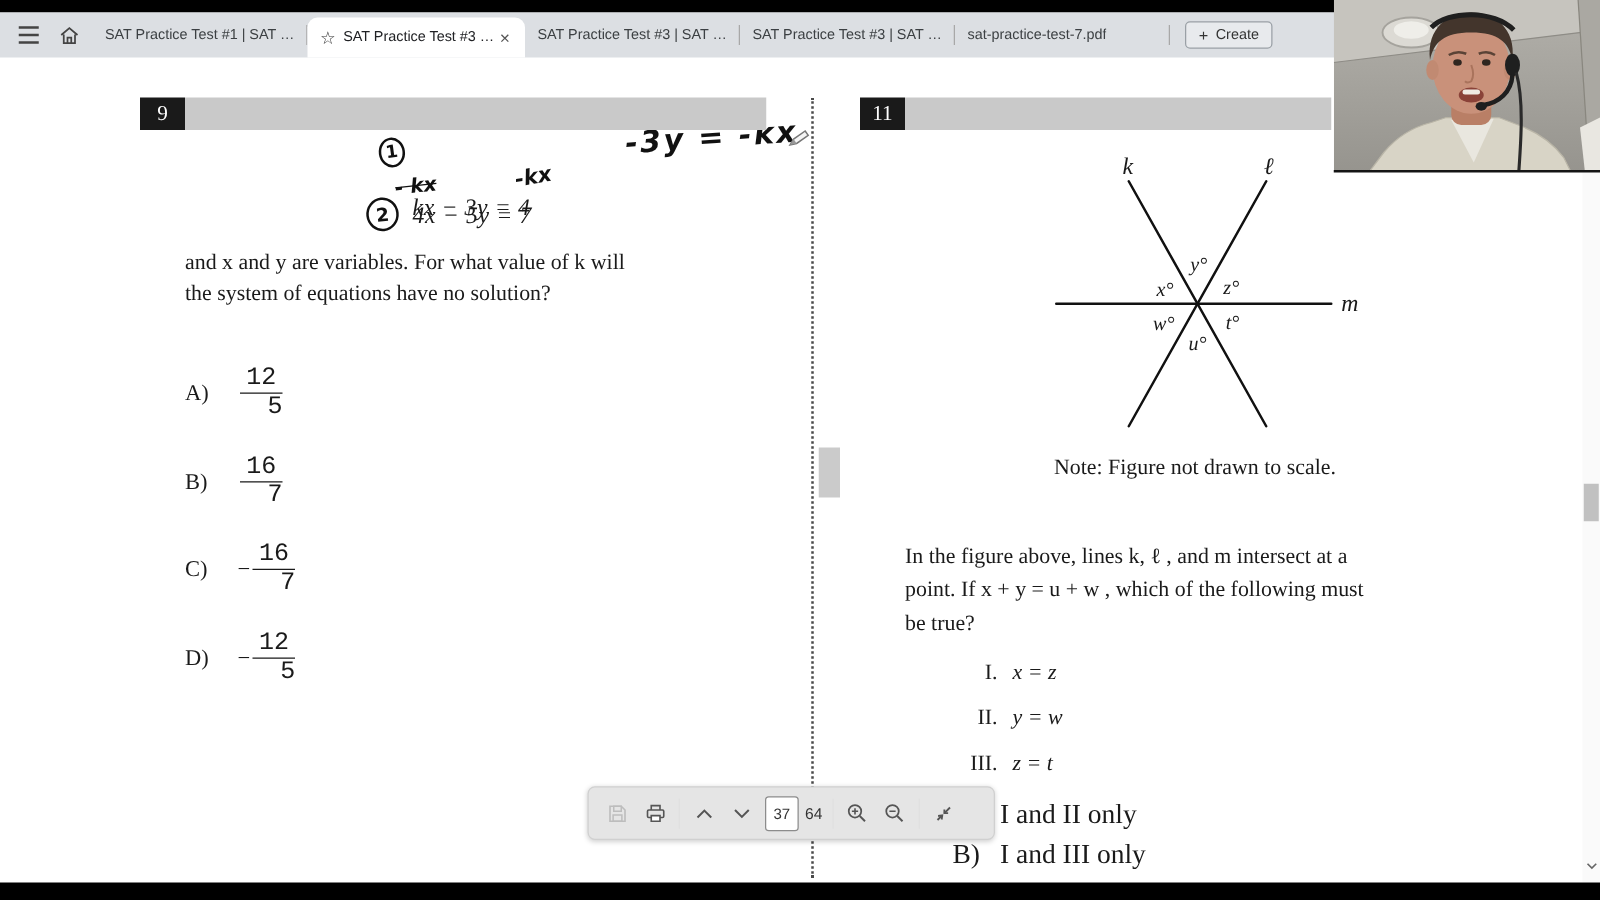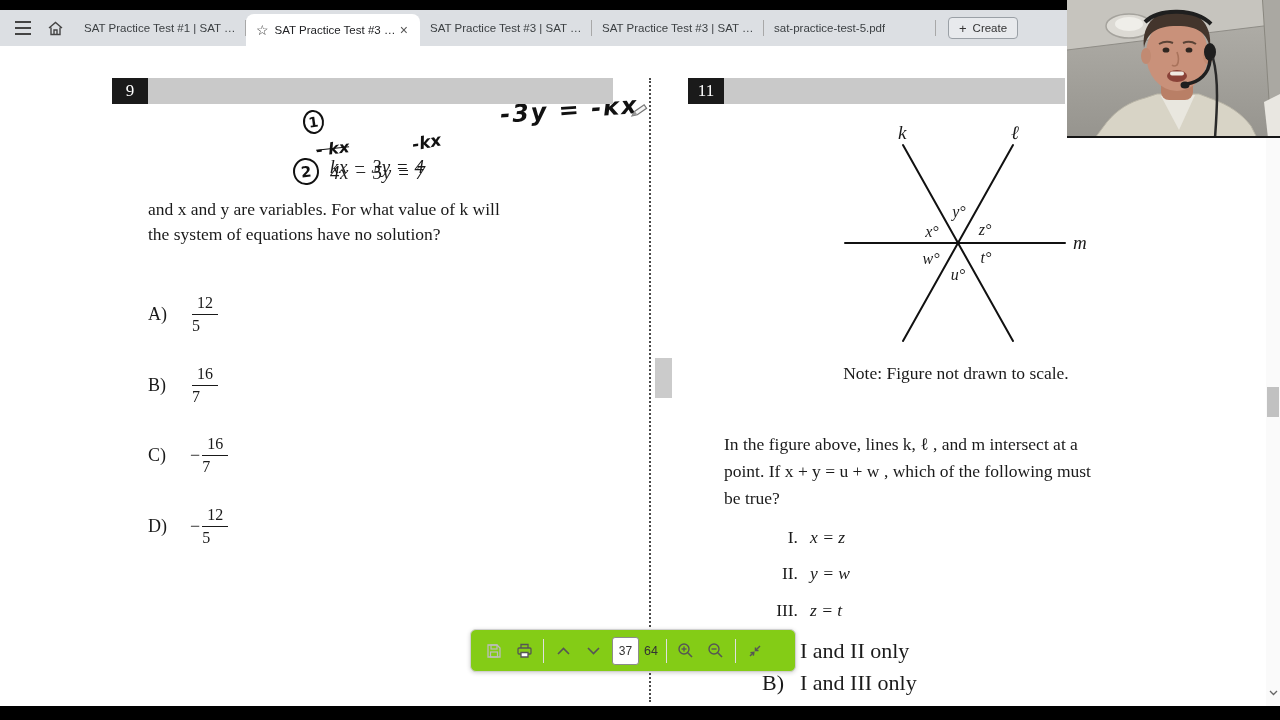--- a/index.html
+++ b/index.html
@@ -34,33 +34,33 @@
 
   .hand { font-family:"DejaVu Sans",sans-serif; font-weight:700; color:#111; position:absolute; }
   .badge { position:absolute; border:2px solid #111; border-radius:50%; display:flex; align-items:center; justify-content:center; font-family:"DejaVu Sans",sans-serif; font-weight:700; color:#111; }
 
   .qtext { position:absolute; font-family:"Liberation Serif",serif; font-size:17.5px; color:#1a1a1a; }
   .qtext div { height:25px; }
 
   .opt9 { position:absolute; display:flex; align-items:center; font-family:"Liberation Serif",serif; font-size:18px; color:#1a1a1a; }
   .opt9 .olabel { width:42px; }
   .opt9 .sign { font-size:18px; margin-right:2px; }
-  .frac { display:inline-block; text-align:left; font-size:16px; line-height:20px; }
+  .frac { display:inline-block; text-align:right; font-size:20px; line-height:20px;font-family:Liberation Mono, monospace; }
   .frac .num { display:block; border-bottom:1.5px solid #1a1a1a; padding:0 5px 1px; }
   .frac .den { display:block; padding-top:1px; }
 
   .stmt { position:absolute; display:flex; font-family:"Liberation Serif",serif; font-size:17.5px; color:#1a1a1a; }
   .stmt .rn { width:38px; text-align:right; margin-right:12px; }
   .stmt .seq { font-style:italic; }
 
   .opt11 { position:absolute; display:flex; font-family:"Liberation Serif",serif; font-size:22px; color:#1a1a1a;justify-content:flex-end; }
   .opt11 .olabel { width:38px; }
 
   
-  .pdftoolbar { position:absolute; left:470px; top:629px; width:326px; height:43px; background:#84cc16; border:1px solid #d0d0d0; border-radius:6px; box-shadow:0 1px 4px rgba(0,0,0,0.18); display:flex; align-items:center; z-index:5; }
+  .pdftoolbar { position:absolute; left:470px; top:629px; width:326px; height:43px; background:#e5e5e5; border:1px solid #d0d0d0; border-radius:6px; box-shadow:0 1px 4px rgba(0,0,0,0.18); display:flex; align-items:center; z-index:5; }
   .tb-btn { width:30px; height:30px; display:flex; align-items:center; justify-content:center; cursor:pointer; }
   .tb-sep { width:1px; height:24px; background:#e0e0e0; margin:0 4px; }
   .page-input { width:27px; height:28px; border:1px solid #8c8c8c; border-radius:3px; display:flex; align-items:center; justify-content:center; font-size:12px; color:#333; margin:0 5px 0 4px; background:#fff; }
   .page-total { font-size:12.5px; color:#333; margin-right:4px; }
 
   
   .scrollbar { position:absolute; left:1266px; top:46px; width:14px; height:660px; background:#fafafa; z-index:4; }
   .scroll-thumb { position:absolute; left:1px; top:341px; width:12px; height:30px; background:#c1c1c1; cursor:pointer; }
   .scroll-down { position:absolute; left:1px; top:640px; width:12px; height:14px; display:flex; align-items:center; justify-content:center; cursor:pointer; }
 
@@ -96,21 +96,21 @@
     </div>
     <div class="tab">
       <span class="tab-label">SAT Practice Test #3 | SAT Suite o...</span>
       <span class="sep"></span>
     </div>
     <div class="tab">
       <span class="tab-label">SAT Practice Test #3 | SAT Suite o...</span>
       <span class="sep"></span>
     </div>
     <div class="tab">
-      <span class="tab-label">sat-practice-test-5.pdf</span>
+      <span class="tab-label">sat-practice-test-7.pdf</span>
       <span class="sep"></span>
     </div>
     <div class="create-btn">
       <span class="plus">+</span>
       <span>Create</span>
     </div>
   </div>
 
   <div class="qheader" style="left:112px; top:78px;">
     <div class="qnum" style="width:36px;">9</div>

